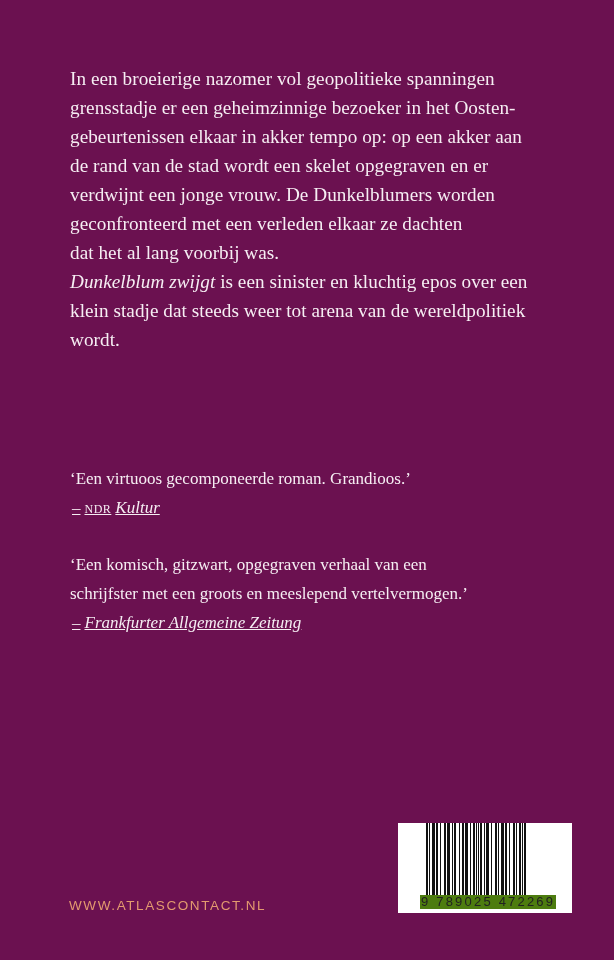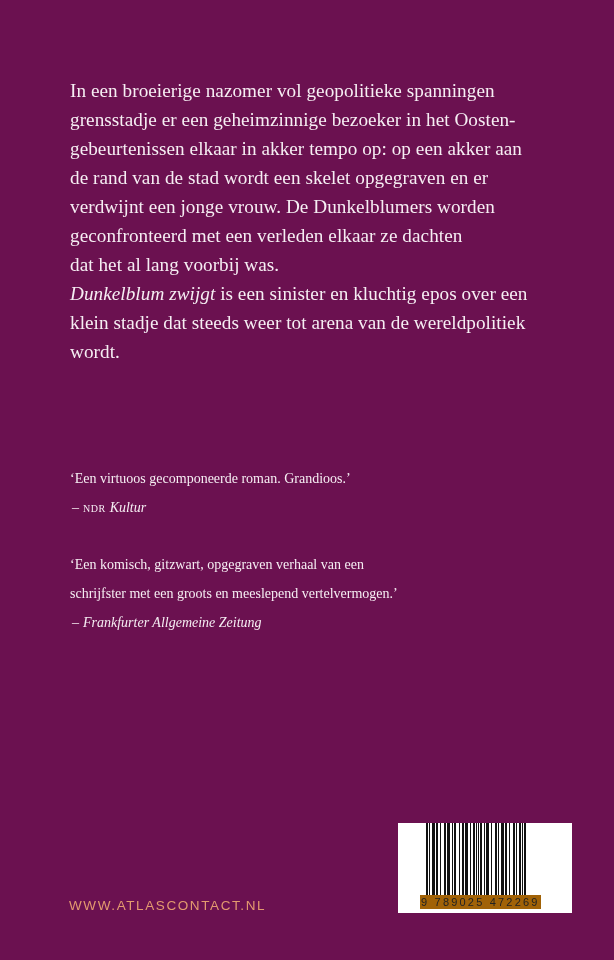--- a/index.html
+++ b/index.html
@@ -16,50 +16,51 @@
       color: #f6eef3;
     }
     .cover {
       position: absolute;
       inset: 0;
       background: #6b1150;
     }
     .blurb {
       position: absolute;
       left: 70px;
-      top: 76px;
+      top: 64px;
       width: 500px;
       font-family: "Liberation Serif", serif;
       font-size: 19.2px;
       line-height: 29px;
       letter-spacing: 0.05px;
     }
     .blurb .line {
       display: block;
       white-space: nowrap;
     }
     .blurb em {
       font-style: italic;
     }
     .quote {
       position: absolute;
       left: 70px;
       width: 520px;
       font-family: "Liberation Serif", serif;
-      font-size: 14px;
+      font-size: 17px;
       line-height: 29px;
     }
     .quote .line {
       display: block;
       white-space: nowrap;
     }
     .quote .source {
       display: block;
       white-space: nowrap;
       padding-left: 2px;
+      text-decoration: underline;
     }
     .quote .source .dash {
       margin-right: 4px;
     }
     .quote .source .smallcaps {
       font-variant: small-caps;
       text-transform: lowercase;
       letter-spacing: 0.5px;
       margin-right: 4px;
     }
@@ -100,24 +101,24 @@
       background: #111111;
       flex-shrink: 0;
     }
     .barcode-bars span.short { height: 72px; }
     .barcode-bars span.gap { background: transparent; }
     .barcode-number {
       position: absolute;
       left: 22px;
       top: 72px;
       font-family: "Liberation Sans", sans-serif;
-      font-size: 11px;
+      font-size: 13px;
       letter-spacing: 2.2px;
       color: #222222;
-      background: #a16207;
+      background: #4d7c0f;
       line-height: 14px;
       padding: 0 1px;
     }
   </style>
 </head>
 <body>
 
 <div class="cover">
 
   <div class="blurb">

